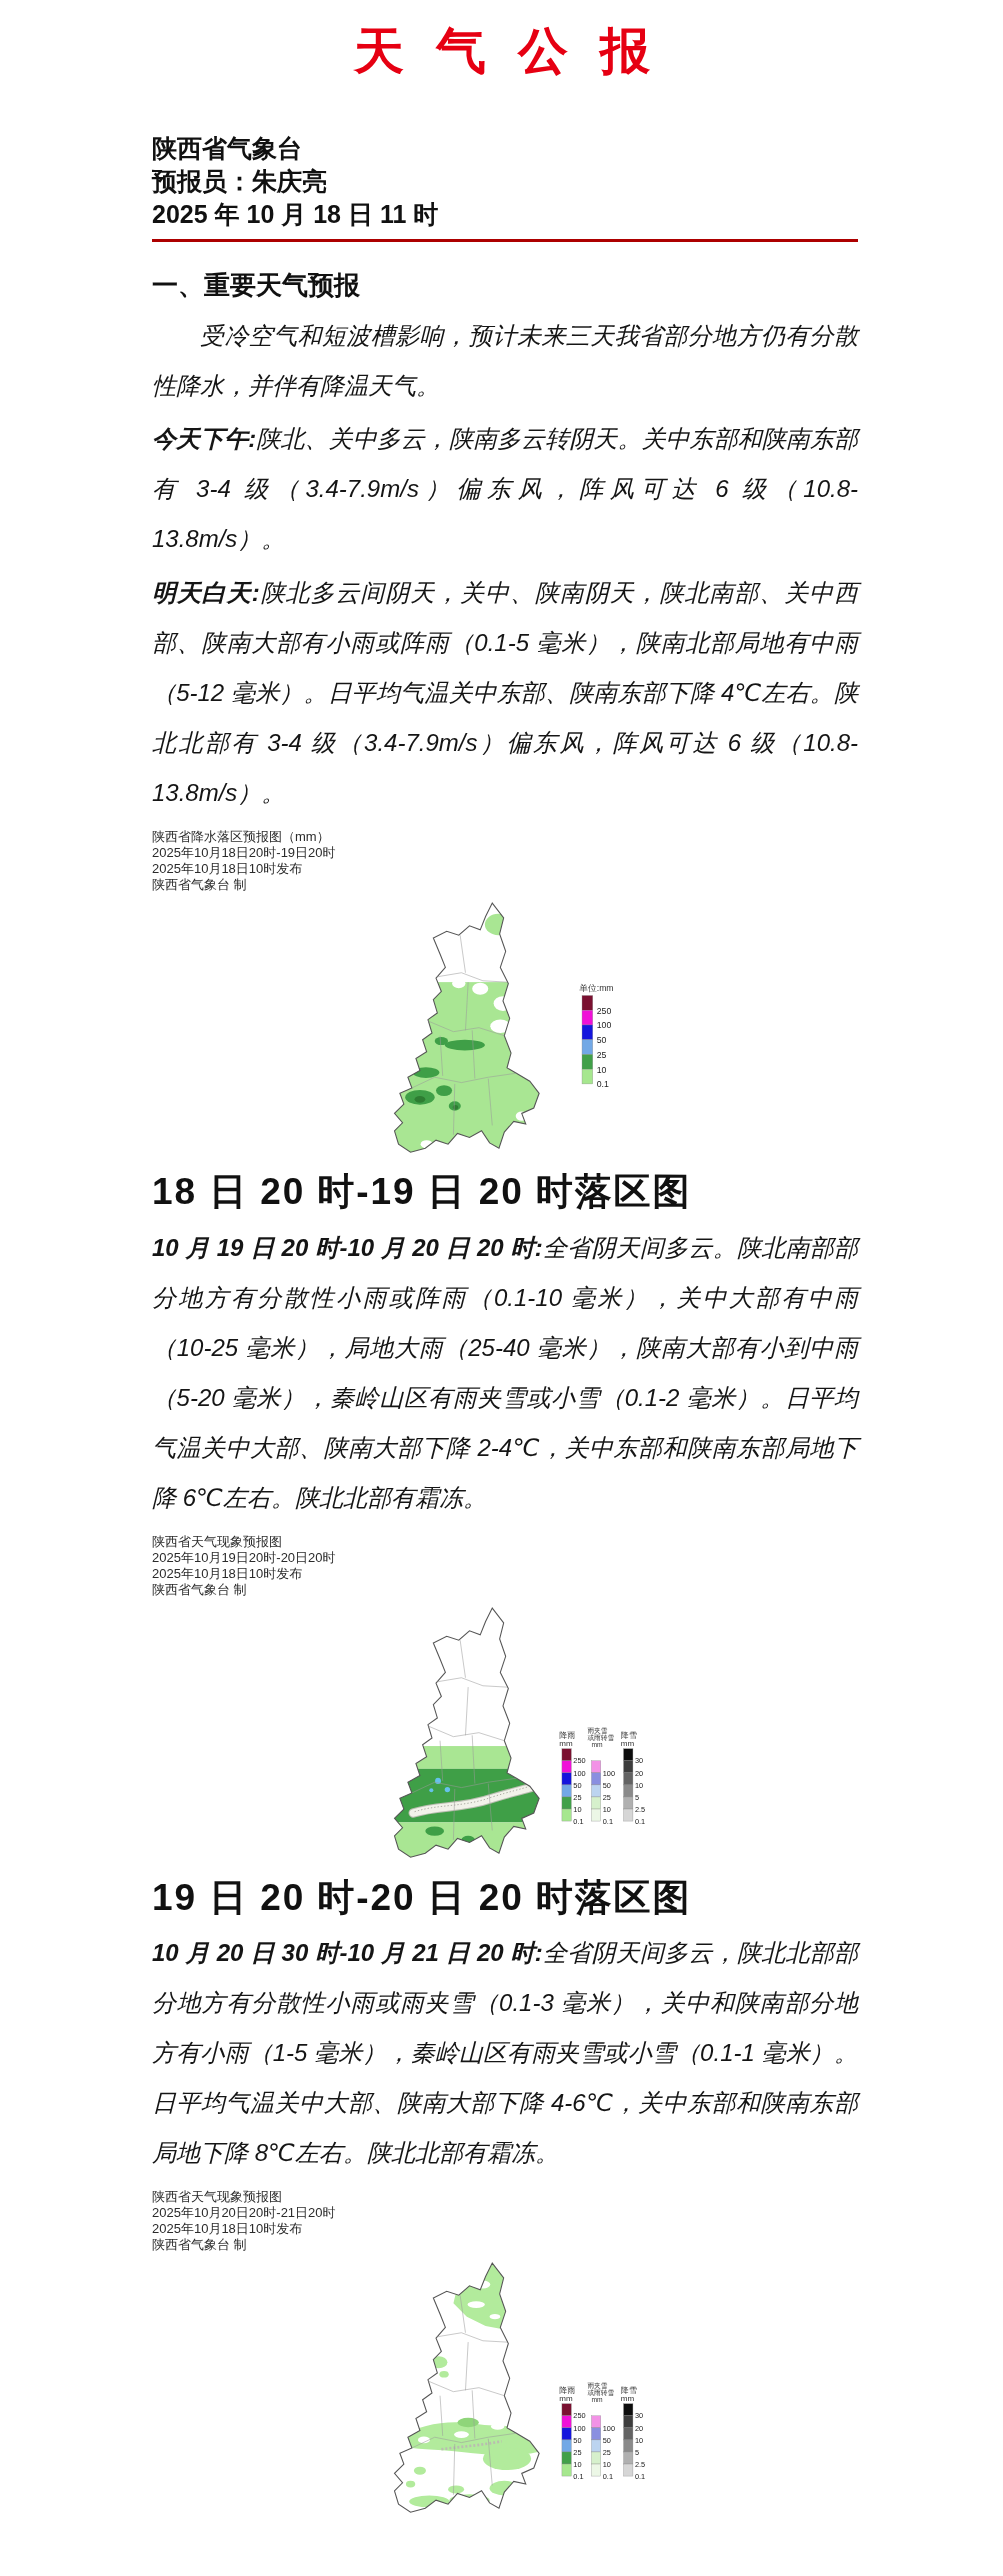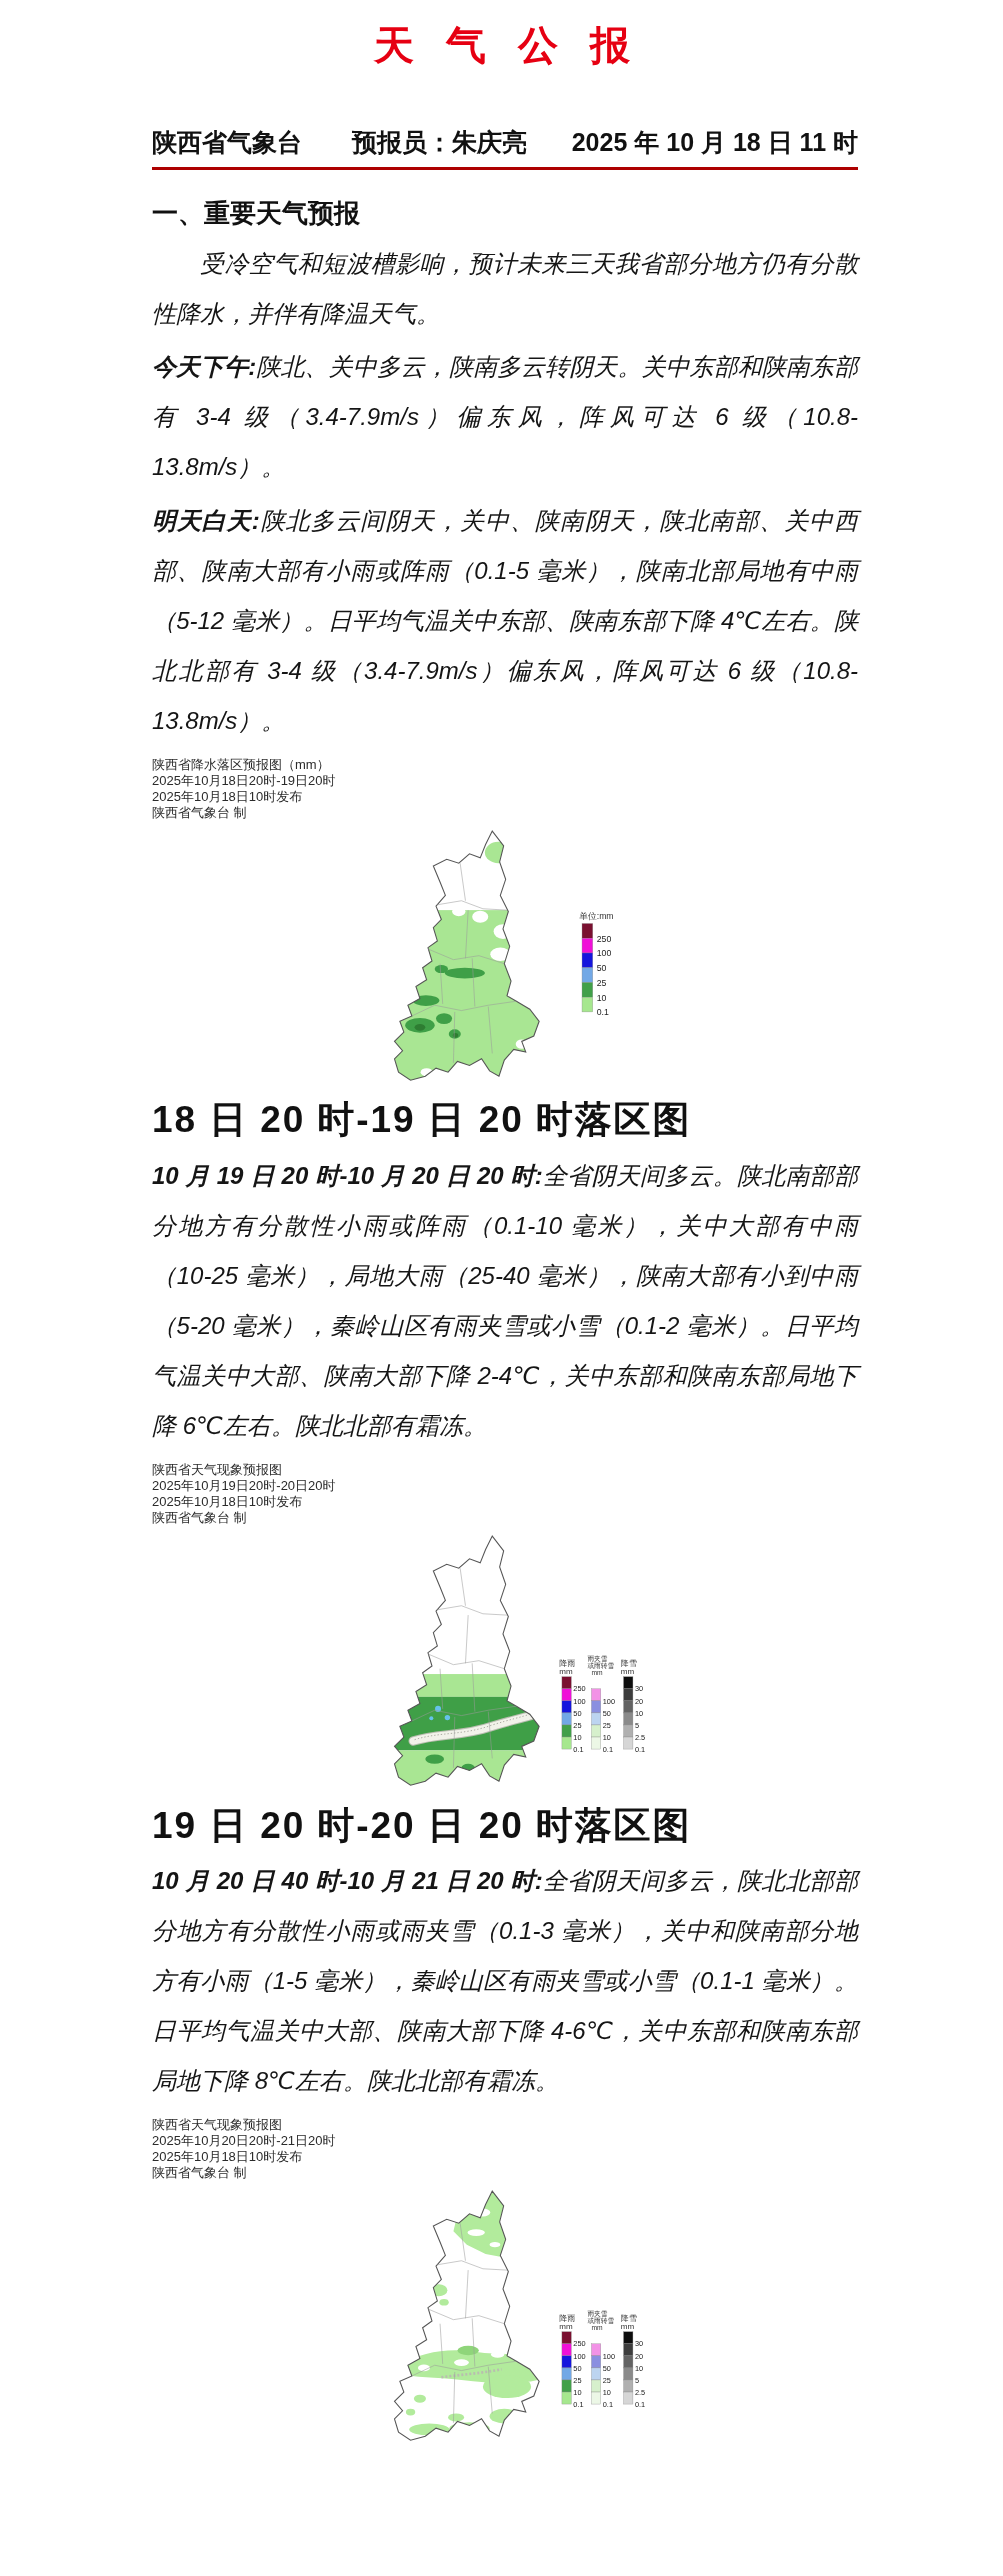--- a/index.html
+++ b/index.html
@@ -1,28 +1,28 @@
 <!DOCTYPE html>
 <html style="font-size:15px"><head>
 <meta charset="utf-8">
 <style>
   html,body{margin:0;padding:0;background:#ffffff;}
   .page{
     position:relative;width:1004px;height:2576px;margin:0 auto;background:#ffffff;
     font-family:"Liberation Sans","DejaVu Sans",sans-serif;color:#111;overflow:hidden;
   }
   .doc-title{
-    margin:10px;padding-top:5.6px;text-align:center;
-    font-size:40px;font-weight:700;letter-spacing:32px;text-indent:32px;line-height:58px;
+    margin:16px;padding-top:5.6px;text-align:center;
+    font-size:50px;font-weight:700;letter-spacing:32px;text-indent:32px;line-height:58px;
   }
   .content{margin:0 146px 0 152px;}
   .meta{
     display:flex;align-items:baseline;margin-top:52px;
     font-size:25px;font-weight:700;color:#111;
-    padding-bottom:8.4px;border-bottom:3.7px solid;
+    padding-bottom:8.4px;border-bottom:3.7px solid;flex-direction:column;
   }
   .meta .gap1{width:2em;}
   .meta .spring{flex:1;}
   .sec-heading{margin:24px 0 0;font-size:26px;font-weight:700;line-height:39px;color:#111;}
   .sec-heading.second{margin-top:7.4px;}
   p.body{margin:3.7px 0 0;font-size:24px;line-height:50px;text-align:justify;color:#151515;font-style:italic;}
   p.body.indent{text-indent:2em;margin-top:5.6px;}
   p.body .lead{font-weight:700;}
   figure.mapfig{margin:11px 0 5.6px;text-align:left;}
   .map-titles{margin:0 auto 1.9px;}
@@ -179,21 +179,21 @@
           <text x="409" y="262" font-size="11" fill="#222">20</text>
           <text x="409" y="280" font-size="11" fill="#222">10</text>
           <text x="409" y="298" font-size="11" fill="#222">5</text>
           <text x="409" y="316" font-size="11" fill="#222">2.5</text>
           <text x="409" y="334" font-size="11" fill="#222">0.1</text>
         </g>
       </svg>
       <figcaption class="map-caption">19 日 20 时-20 日 20 时落区图</figcaption>
     </figure>
 
-    <p class="body"><span class="lead">10 月 20 日 40 时-10 月 21 日 20 时:</span><span>全省阴天间多云，陕北北部部分地方有分散性小雨或雨夹雪（0.1-3 毫米），关中和陕南部分地方有小雨（1-5 毫米），秦岭山区有雨夹雪或小雪（0.1-1 毫米）。日平均气温关中大部、陕南大部下降 4-6℃，关中东部和陕南东部局地下降 8℃左右。陕北北部有霜冻。</span></p>
+    <p class="body"><span class="lead">10 月 20 日 30 时-10 月 21 日 20 时:</span><span>全省阴天间多云，陕北北部部分地方有分散性小雨或雨夹雪（0.1-3 毫米），关中和陕南部分地方有小雨（1-5 毫米），秦岭山区有雨夹雪或小雪（0.1-1 毫米）。日平均气温关中大部、陕南大部下降 4-6℃，关中东部和陕南东部局地下降 8℃左右。陕北北部有霜冻。</span></p>
 
     <figure class="mapfig">
       <div class="map-titles">
         <div class="mtl">陕西省天气现象预报图</div>
         <div class="mtl">2025年10月20日20时-21日20时</div>
         <div class="mtl">2025年10月18日10时发布</div>
         <div class="mtl">陕西省气象台 制</div>
       </div>
       <svg class="map-svg" width="288" height="268" viewBox="0 0 430 400">
         <defs>

